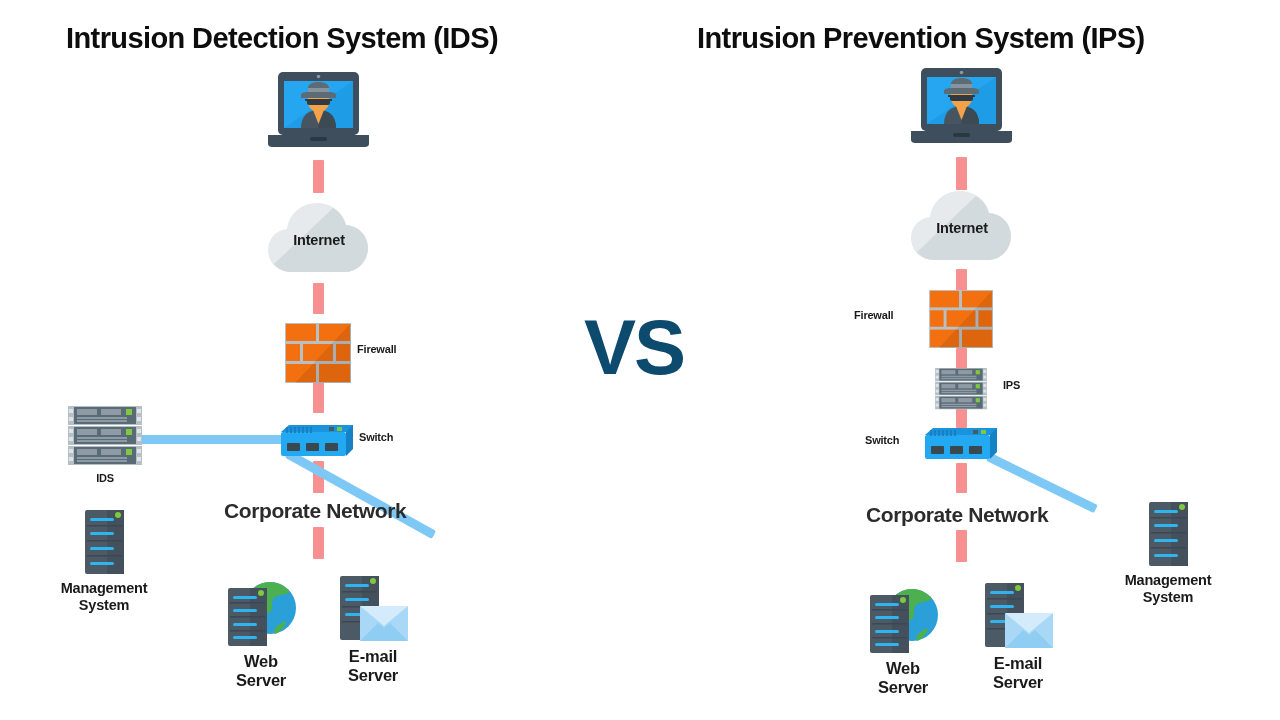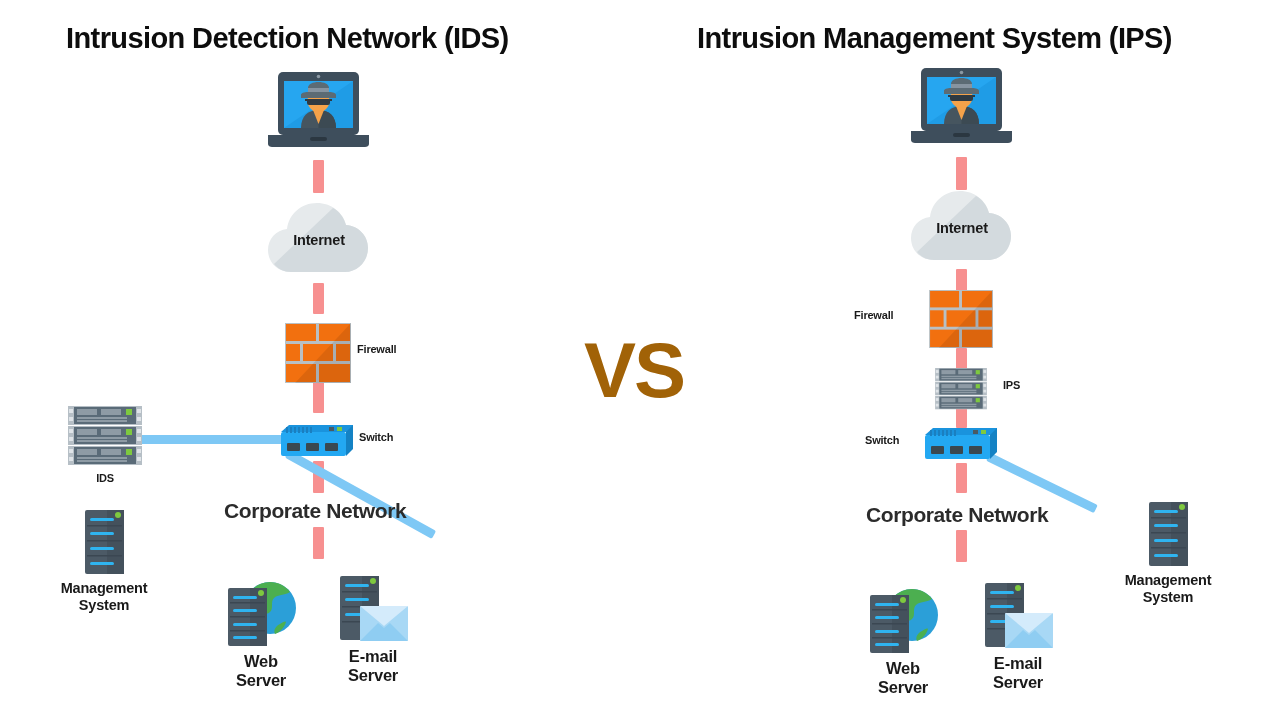--- a/index.html
+++ b/index.html
@@ -25,24 +25,23 @@
     font-size:29px;
     font-weight:bold;
     color:#0d0d0d;
     letter-spacing:-0.6px;
     white-space:nowrap;
   }
   .vs{
     position:absolute;
     font-size:78px;
     font-weight:bold;
-    color:#a16207;
+    color:#0c4a6e;
     letter-spacing:-2px;
     line-height:1;
-    margin-top:23px;
   }
   .corp{
     position:absolute;
     font-size:21px;
     font-weight:bold;
     color:#2b2b2b;
     letter-spacing:-0.4px;
     white-space:nowrap;
   }
   .dash{position:absolute;background:#f79090;border-radius:1px;}
@@ -50,22 +49,22 @@
   .lbl-sm{font-size:14.5px;}
   .lbl-md{font-size:11px;}
   .center{text-align:center;}
   svg{display:block;overflow:visible;}
 </style>
 </head>
 <body>
 
 <div class="stage">
 
-  <div class="title" style="left:66px;top:22px;">Intrusion Detection Network (IDS)</div>
-  <div class="title" style="left:697px;top:22px;">Intrusion Management System (IPS)</div>
+  <div class="title" style="left:66px;top:22px;">Intrusion Detection System (IDS)</div>
+  <div class="title" style="left:697px;top:22px;">Intrusion Prevention System (IPS)</div>
 
   <div class="vs" style="left:584px;top:308px;">VS</div>
 
   <div class="dash" style="left:313px;top:160px;width:11px;height:33px;"></div>
   <div class="dash" style="left:313px;top:283px;width:11px;height:31px;"></div>
   <div class="dash" style="left:313px;top:382px;width:11px;height:31px;"></div>
   <div class="dash" style="left:313px;top:461px;width:11px;height:32px;"></div>
   <div class="dash" style="left:313px;top:527px;width:11px;height:32px;"></div>
 
   <div class="cable" style="left:140px;top:435px;width:147px;height:9px;"></div>

